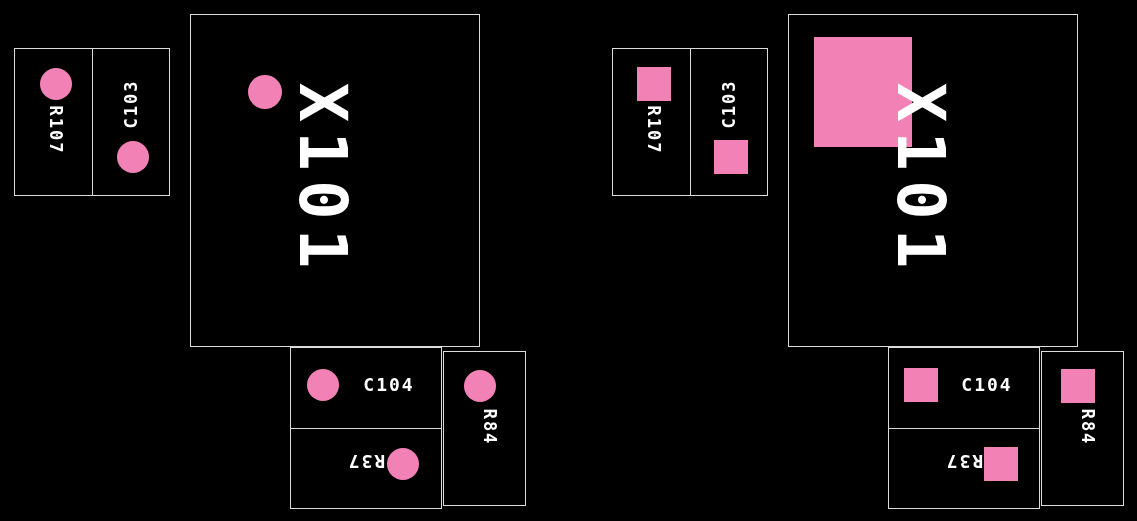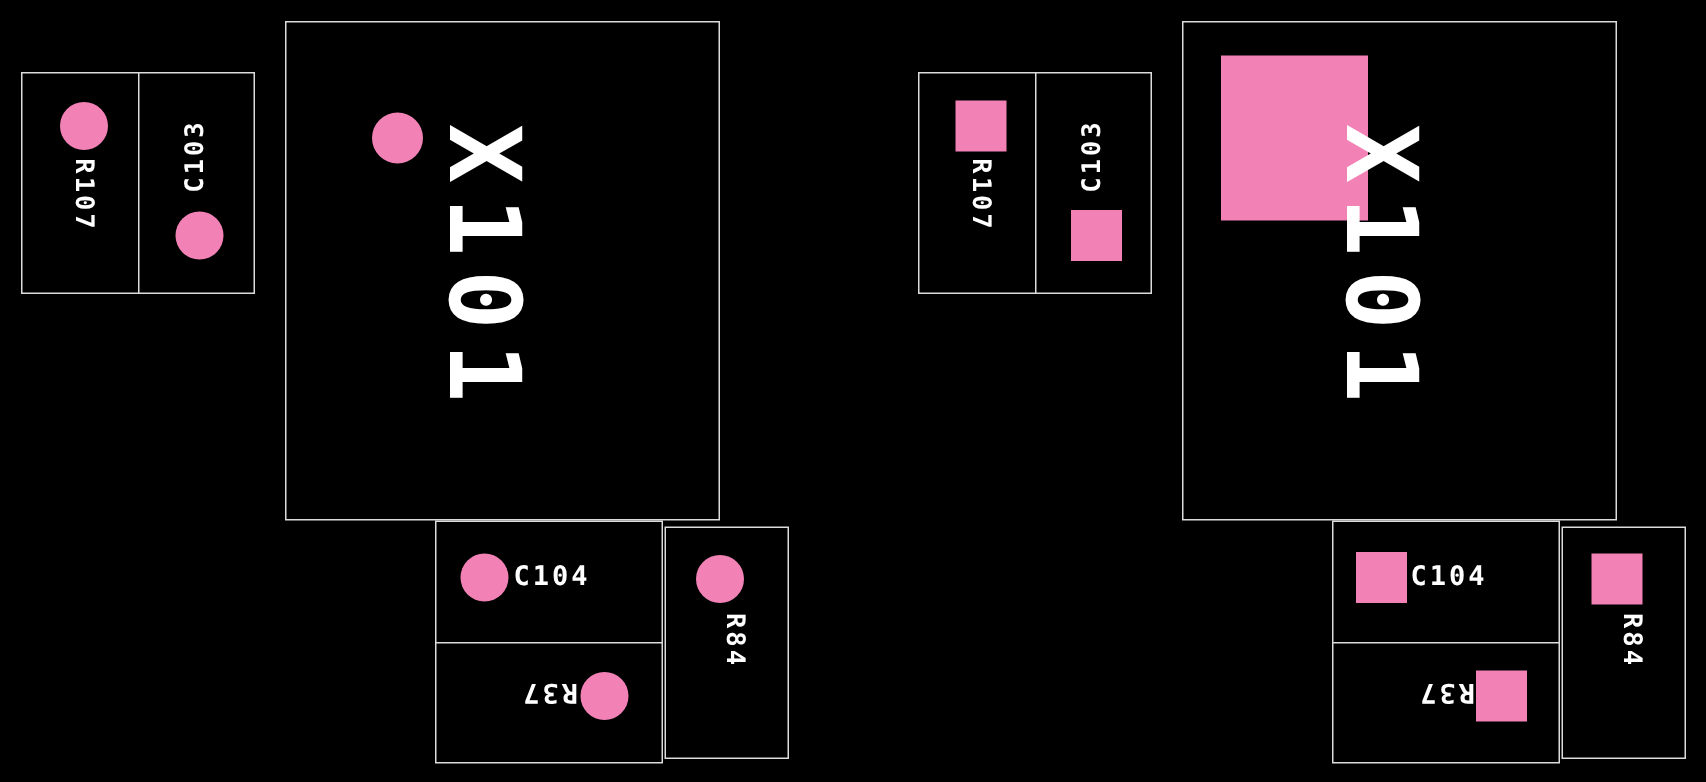--- a/index.html
+++ b/index.html
@@ -53,21 +53,21 @@
   .shape-square .marker { width: 34px; height: 34px; border-radius: 0; }
   .shape-square .m-x101 { width: 98px; height: 110px; }
 
   .label {
     position: absolute;
     color: var(--label);
     font-weight: bold;
     white-space: nowrap;
     line-height: 1;
   }
-  .rot0   { transform: translate(-50%, -50%); }
+  .rot0   { transform: translate(-50%, -50%); margin-left: 21px; }
   .rot90  { transform: translate(-50%, -50%) rotate(90deg); }
   .rotm90 { transform: translate(-50%, -50%) rotate(-90deg); }
   .rot180 { transform: translate(-50%, -50%) rotate(180deg); }
 
   .lbl-r107 { left: 55px;  top: 130px; font-size: 17px; letter-spacing: 2px; }
   .lbl-c103 { left: 131px; top: 104px; font-size: 17px; letter-spacing: 2px; }
   .lbl-x101 { left: 322px; top: 180px; font-size: 66px; letter-spacing: 9px; }
   .lbl-c104 { left: 368px; top: 385px; font-size: 18px; letter-spacing: 2px; }
   .lbl-r37  { left: 366px; top: 461px; font-size: 18px; letter-spacing: 2px; }
   .lbl-r84  { left: 489px; top: 427px; font-size: 17px; letter-spacing: 2px; }

